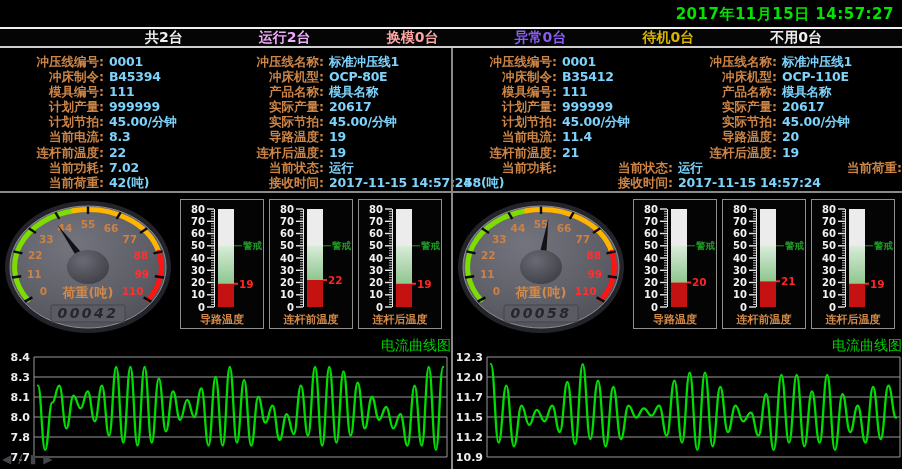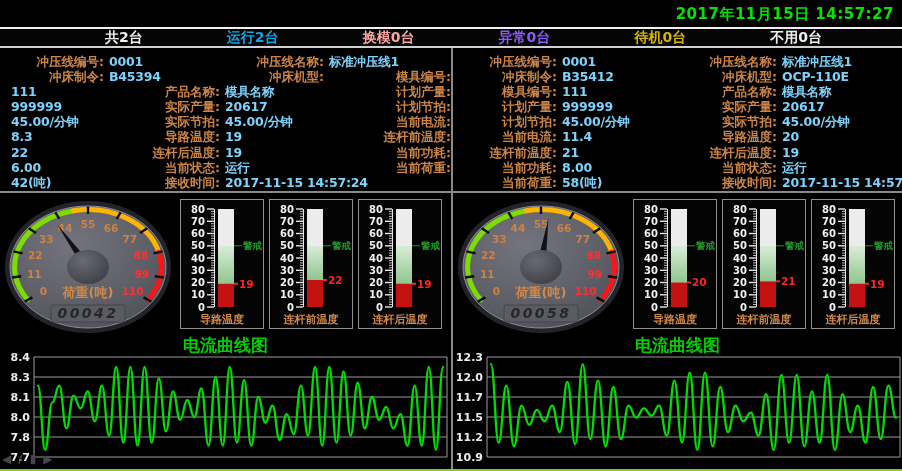--- a/index.html
+++ b/index.html
@@ -1,62 +1,63 @@
 <!DOCTYPE html>
 <html><head>
 <meta charset="utf-8">
 <style>
   html,body{margin:0;padding:0;background:#000;}
   body{width:902px;height:471px;overflow:hidden;font-family:"DejaVu Sans",sans-serif;}
-  .screen{position:relative;width:902px;height:471px;box-sizing:border-box;background:#000;border-bottom:2px solid #84cc16;}
+  .screen{position:relative;width:902px;height:471px;box-sizing:border-box;background:#000;border-bottom:2px solid #ffffff;}
   .topbar{height:27px;box-sizing:border-box;text-align:right;padding:5px 8px 0 0;color:#00e400;font-weight:bold;font-size:15px;letter-spacing:.5px;}
   .statusbar{height:21px;box-sizing:border-box;border-top:2px solid #efefef;border-bottom:2px solid #cfcfcf;background:#050505;display:flex;justify-content:space-between;align-items:center;padding:0 80px 0 105px;font-size:14px;font-weight:bold;}
   .statusbar span{white-space:nowrap;}
   .main{display:flex;}
   .panel{width:451px;box-sizing:border-box;}
   .panel.right{border-left:2px solid #8a8a8a;}
   .info{height:145px;box-sizing:border-box;border-bottom:2px solid #8a8a8a;padding:6px 0 0 6px;font-size:12.5px;font-weight:bold;}
   .info-grid{display:grid;grid-template-columns:98px 116px 104px auto;line-height:15.1px;}
   .lbl{color:#cd8547;text-align:right;white-space:nowrap;}
   .val{color:#7dd3fc;padding-left:5px;white-space:nowrap;letter-spacing:-.2px;}
   .mid{height:145px;box-sizing:border-box;display:flex;align-items:flex-start;padding:6px 0 0 4px;}
   .gauge{margin-top:2px;}
   .thermos{display:flex;gap:5px;margin-left:8px;}
   .chartsec{height:131px;box-sizing:border-box;position:relative;}
-  .chart-title{color:#00cc00;font-weight:bold;font-size:17px;text-align:center;height:15px;line-height:15px;}
+  .chart-title{color:#00cc00;font-weight:normal;font-size:14px;text-align:right;height:15px;line-height:15px;}
   .nav-icons{position:absolute;left:2px;bottom:3px;display:flex;gap:7px;color:#45454c;font-size:12px;font-weight:bold;}
   svg{display:block;font-family:"DejaVu Sans",sans-serif;}
   svg text{font-family:"DejaVu Sans",sans-serif;}
 </style>
 </head>
 <body>
 
 <div class="screen">
   <div class="topbar">
     <span>2017年11月15日 14:57:27</span>
   </div>
   <div class="statusbar">
-    <span style="color: rgb(240, 240, 240);">共2台</span>
-    <span style="color: #0ea5e9;">运行2台</span>
+    <span style="color: rgb(240, 240, 240); margin-left: 40px;">共2台</span>
+    <span style="color: #f0abfc;">运行2台</span>
     <span style="color: #fca5a5;">换模0台</span>
     <span style="color: #8b5cf6;">异常0台</span>
     <span style="color: rgb(216, 180, 0);">待机0台</span>
     <span style="color: rgb(240, 240, 240);">不用0台</span>
   </div>
   <div class="main">
     <div class="panel" id="panel0">
         <div class="info">
           <div class="info-grid">
             <span class="lbl">冲压线编号:</span>
             <span class="val">0001</span>
             <span class="lbl">冲压线名称:</span>
             <span class="val">标准冲压线1</span>
             <span class="lbl">冲床制令:</span>
             <span class="val">B45394</span>
             <span class="lbl">冲床机型:</span>
+            <span class="val">OCP-80E</span>
             <span class="lbl">模具编号:</span>
             <span class="val">111</span>
             <span class="lbl">产品名称:</span>
             <span class="val">模具名称</span>
             <span class="lbl">计划产量:</span>
             <span class="val">999999</span>
             <span class="lbl">实际产量:</span>
             <span class="val">20617</span>
             <span class="lbl">计划节拍:</span>
             <span class="val">45.00/分钟</span>
@@ -64,21 +65,21 @@
             <span class="val">45.00/分钟</span>
             <span class="lbl">当前电流:</span>
             <span class="val">8.3</span>
             <span class="lbl">导路温度:</span>
             <span class="val">19</span>
             <span class="lbl">连杆前温度:</span>
             <span class="val">22</span>
             <span class="lbl">连杆后温度:</span>
             <span class="val">19</span>
             <span class="lbl">当前功耗:</span>
-            <span class="val">6.00</span>
+            <span class="val">7.02</span>
             <span class="lbl">当前状态:</span>
             <span class="val">运行</span>
             <span class="lbl">当前荷重:</span>
             <span class="val">42(吨)</span>
             <span class="lbl">接收时间:</span>
             <span class="val">2017-11-15 14:57:24</span>
           </div>
         </div>
         <div class="mid">
           <svg class="gauge" width="168" height="136" viewBox="0 0 168 136">
@@ -388,21 +389,20 @@
             <span class="val">45.00/分钟</span>
             <span class="lbl">当前电流:</span>
             <span class="val">11.4</span>
             <span class="lbl">导路温度:</span>
             <span class="val">20</span>
             <span class="lbl">连杆前温度:</span>
             <span class="val">21</span>
             <span class="lbl">连杆后温度:</span>
             <span class="val">19</span>
             <span class="lbl">当前功耗:</span>
-            <span class="val">8.00</span>
             <span class="lbl">当前状态:</span>
             <span class="val">运行</span>
             <span class="lbl">当前荷重:</span>
             <span class="val">58(吨)</span>
             <span class="lbl">接收时间:</span>
             <span class="val">2017-11-15 14:57:24</span>
           </div>
         </div>
         <div class="mid">
           <svg class="gauge" width="168" height="136" viewBox="0 0 168 136">

